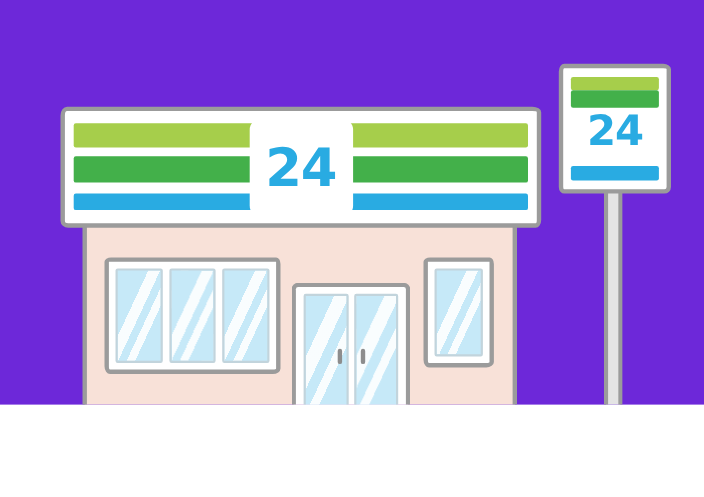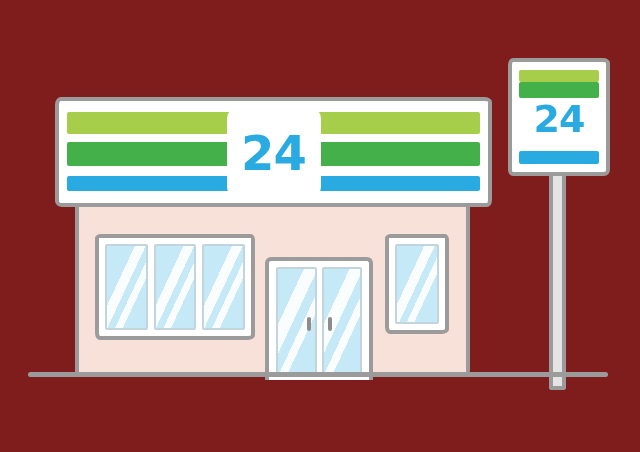--- a/index.html
+++ b/index.html
@@ -2,22 +2,22 @@
 <html><head>
 <meta charset="utf-8">
 <style>
   * { margin: 0; padding: 0; box-sizing: border-box; }
   html, body { background: #ffffff; }
   body { font-family: "Liberation Sans", sans-serif; }
 
   .scene {
     position: relative;
     width: 640px;
-    height: 452px;
-    background: #7f1d1d;
+    height: 368px;
+    background: #6d28d9;
     overflow: hidden;
   }
 
   
   .ground {
     position: absolute;
     left: 28px; top: 372px;
     width: 580px; height: 5px;
     background: #9b9b9b;
     border-radius: 3px;

